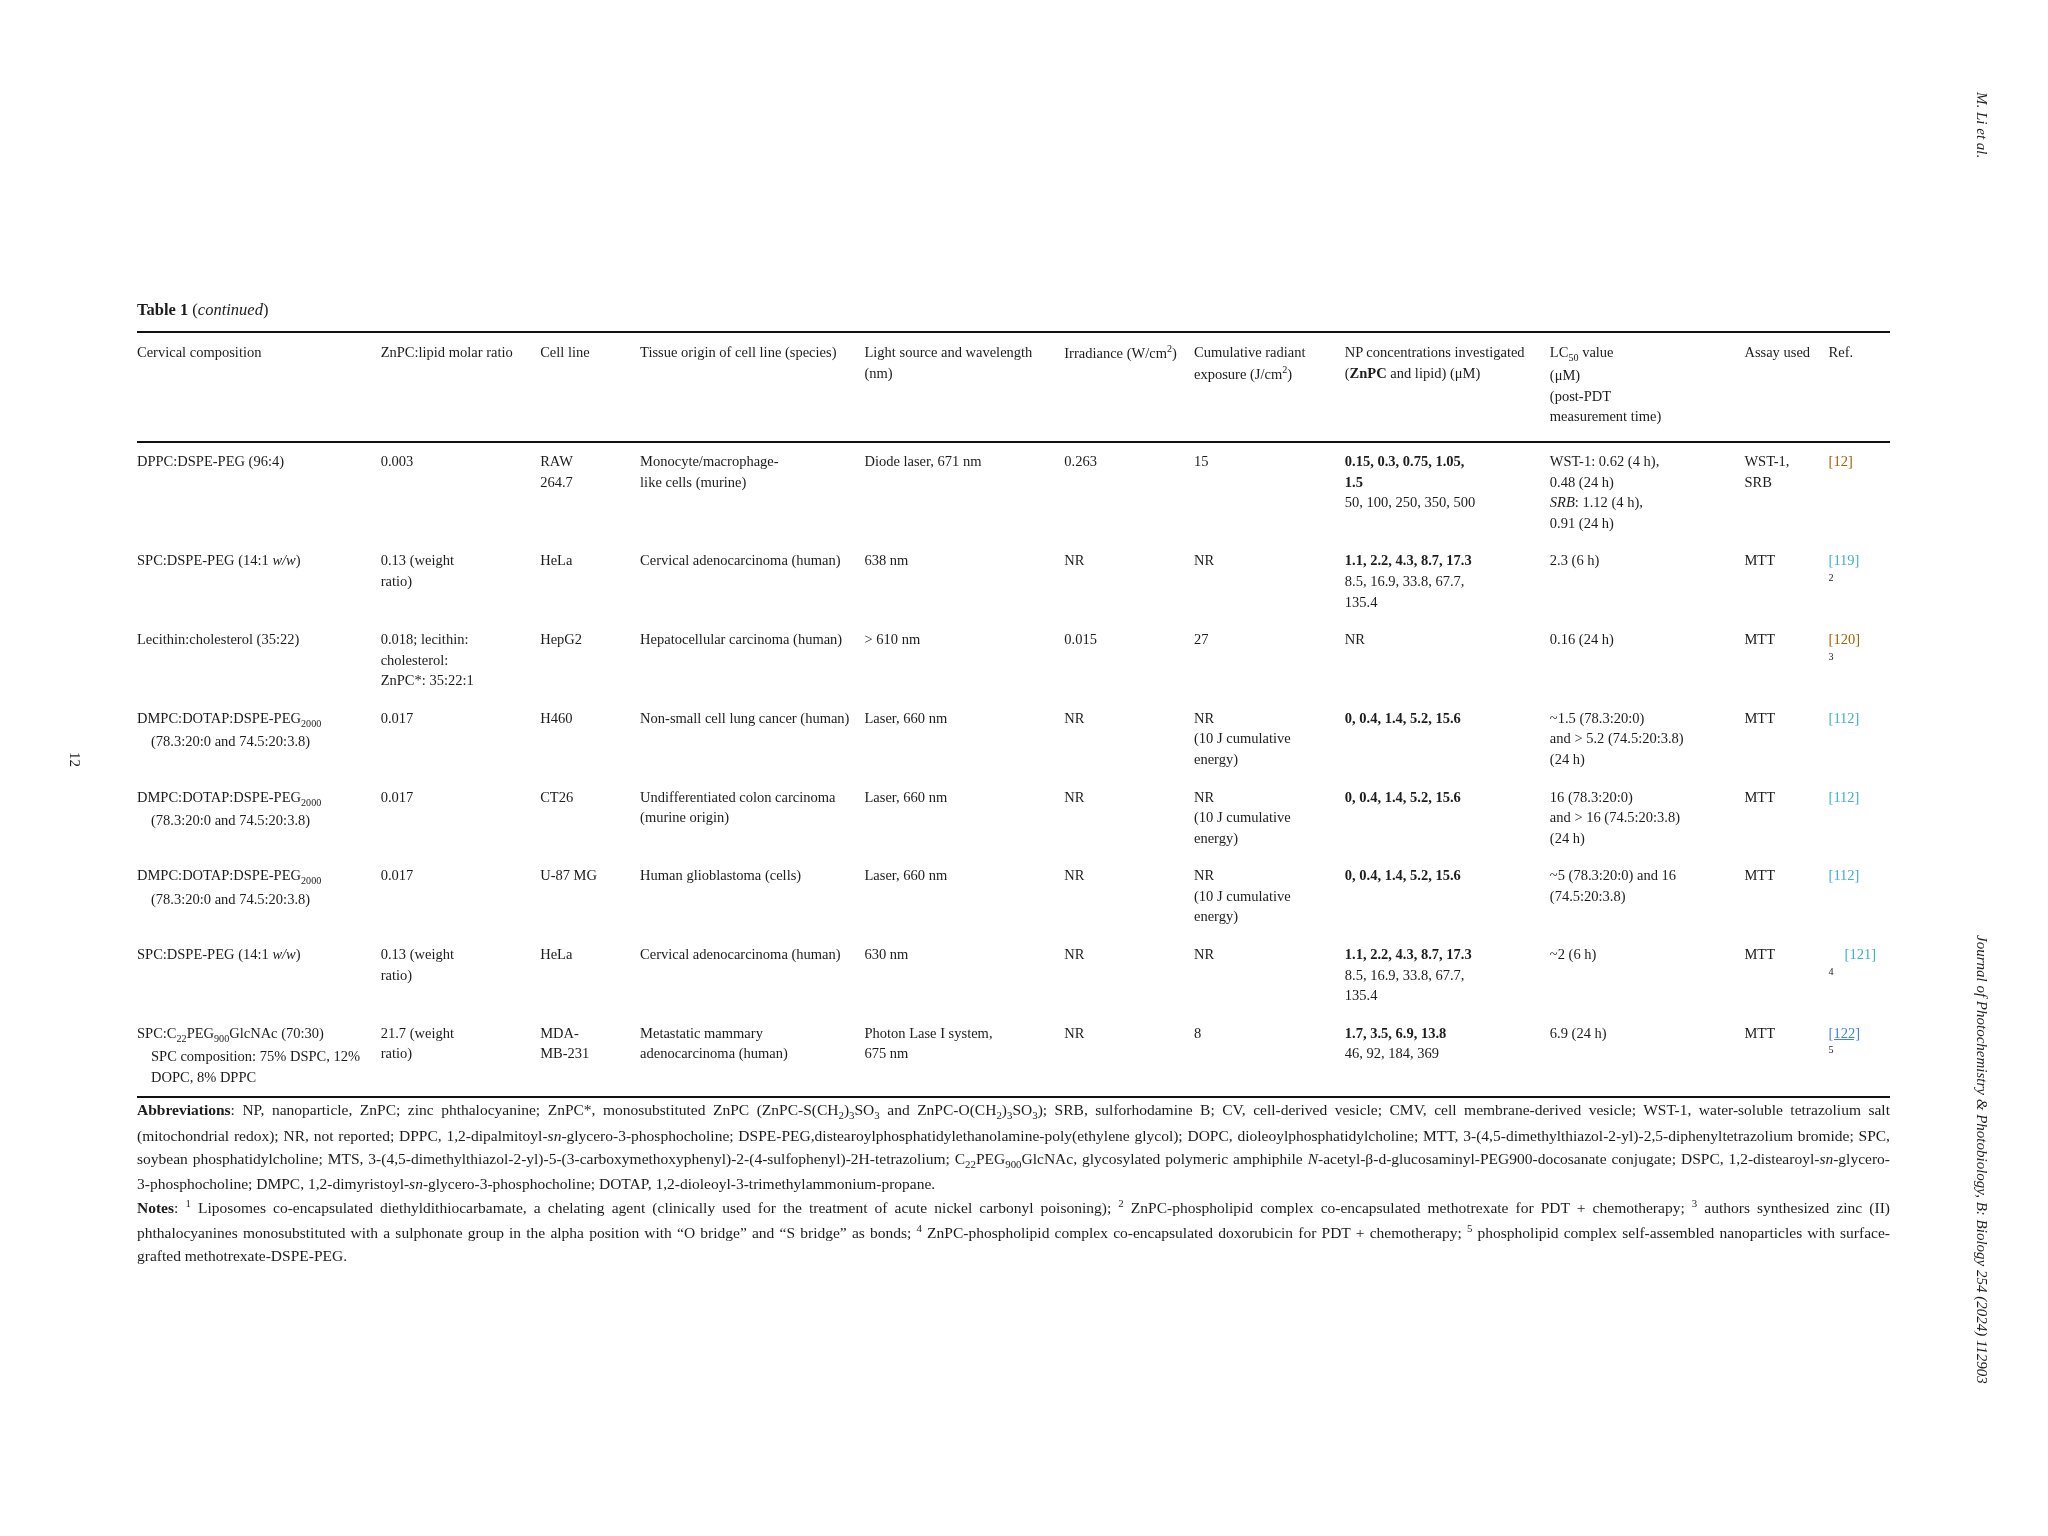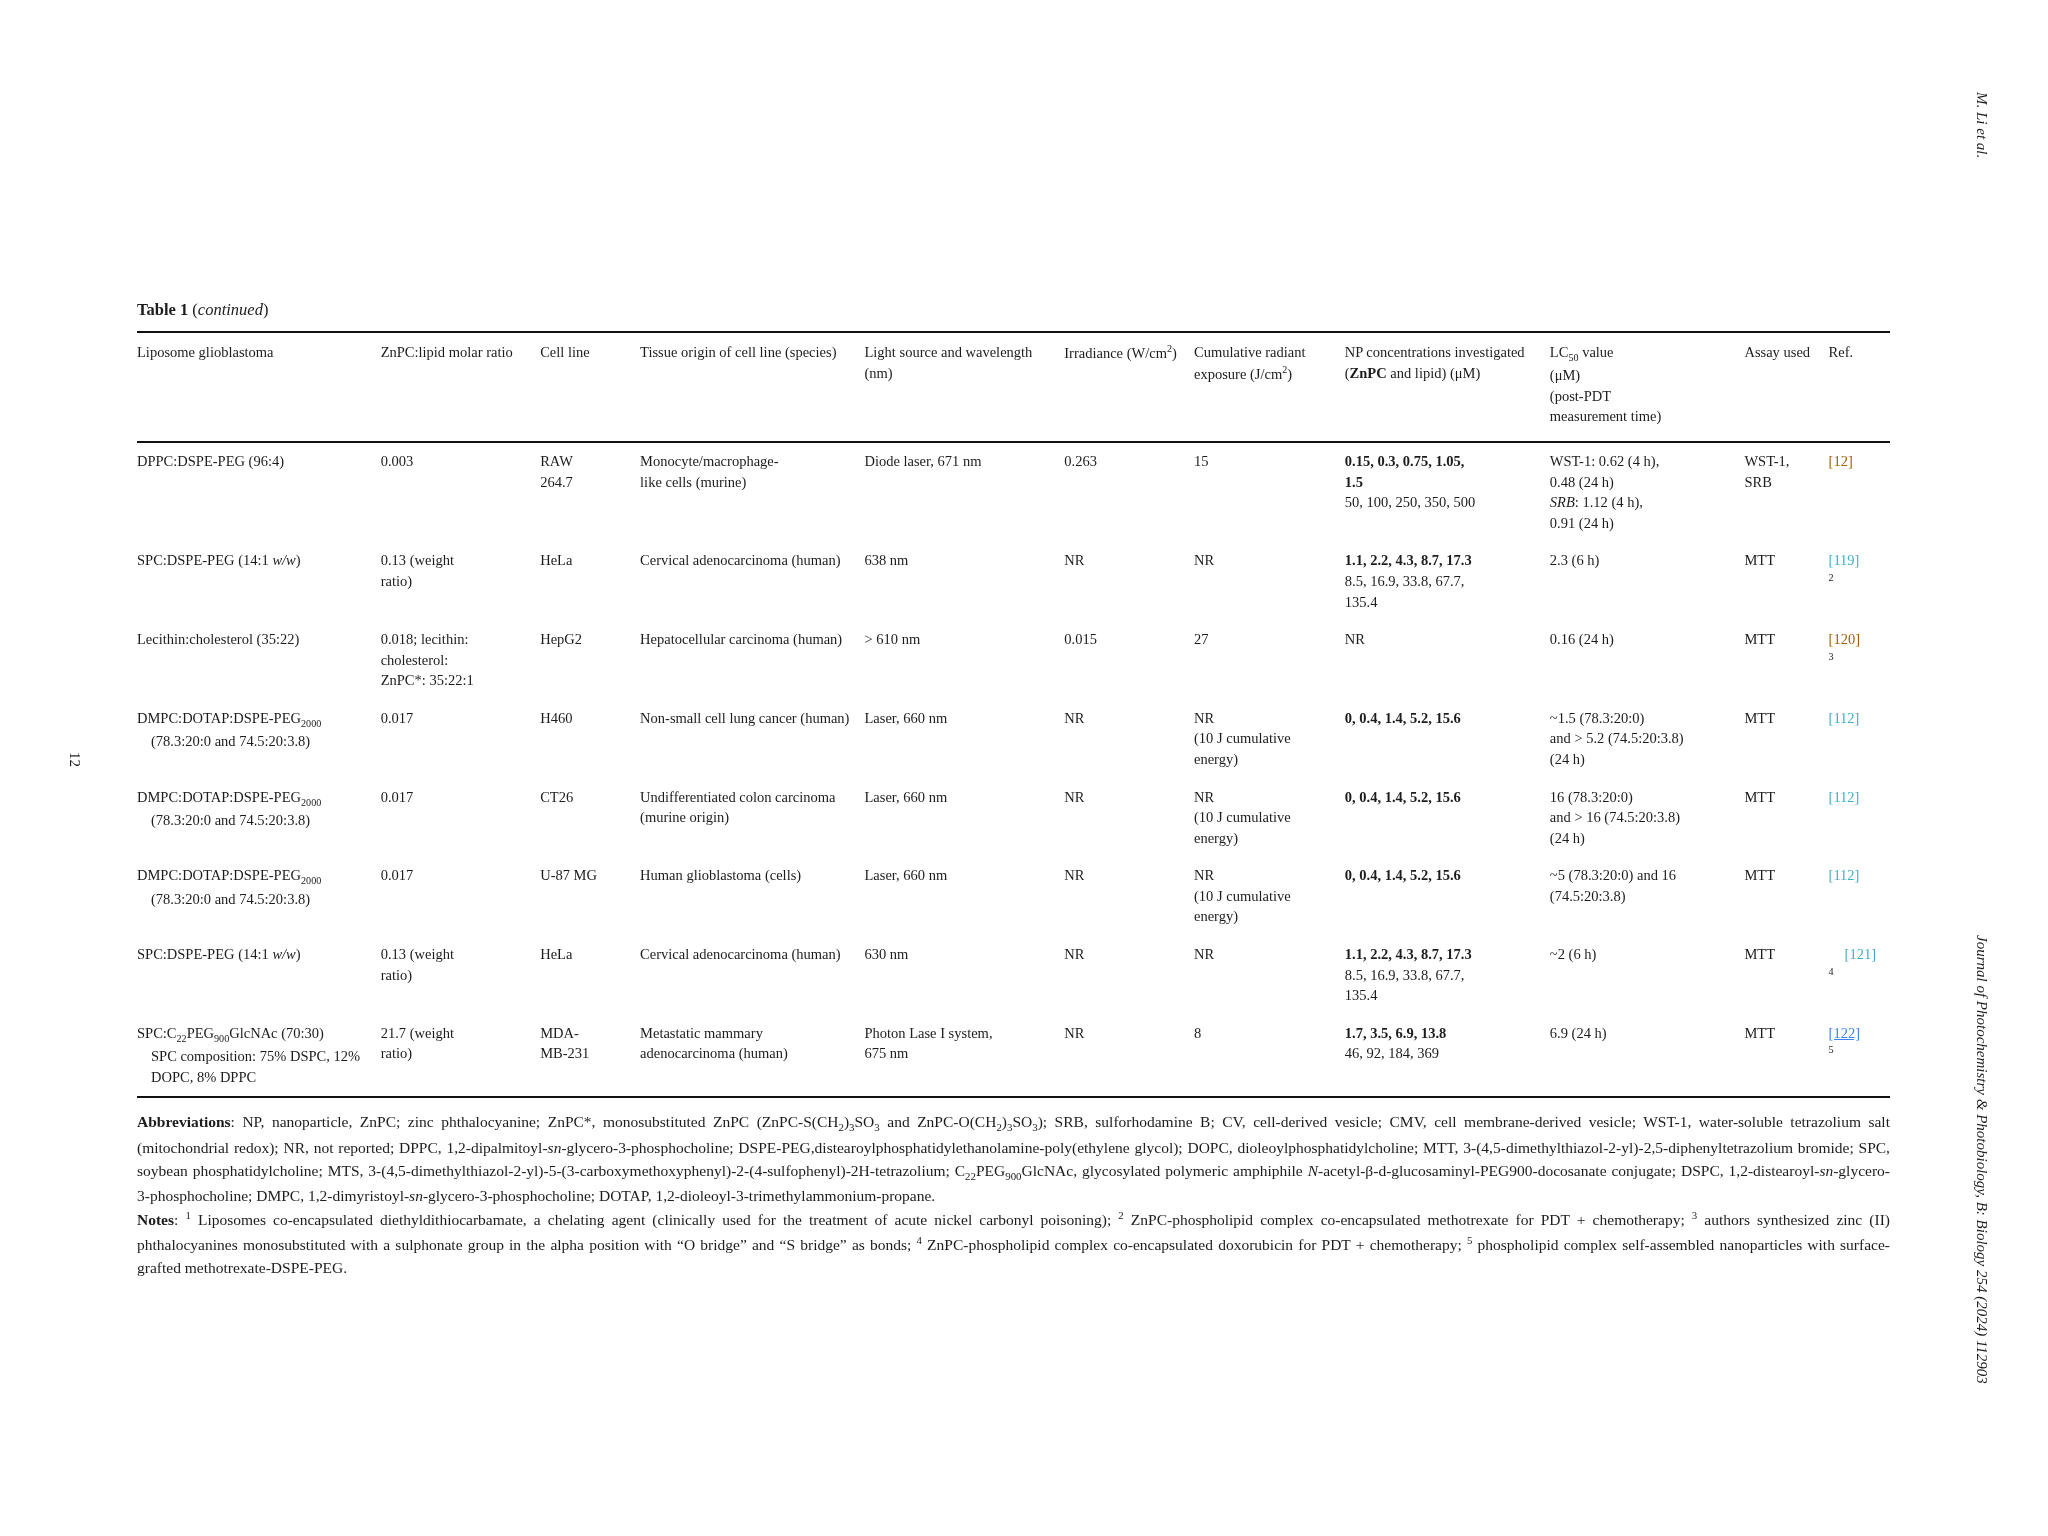--- a/index.html
+++ b/index.html
@@ -19,21 +19,21 @@
   col.c5{width:11.4%} col.c6{width:7.4%} col.c7{width:8.6%} col.c8{width:11.7%}
   col.c9{width:11.1%} col.c10{width:4.8%} col.c11{width:3.5%}
   thead th{
     text-align:left;vertical-align:top;font-weight:normal;
     padding:9px 12px 14px 0;border-bottom:2px solid #111;
   }
   tbody td{vertical-align:top;padding:8px 12px 9px 0;}
   tbody td:first-child{padding-left:14px;text-indent:-14px;}
   sub{font-size:70%;} sup{font-size:70%;}
   .ref{cursor:pointer;}
-  .footnotes{margin-top:12px;font-size:15.5px;line-height:1.5;width:1753px;}
+  .footnotes{margin-top:0;font-size:15.5px;line-height:1.5;width:1753px;}
   .footnotes p{margin:0;text-align:justify;}
   .vtext{
     position:absolute;writing-mode:vertical-rl;font-size:15px;
     white-space:nowrap;color:#1c1c1c;
   }
   .side-author{right:58px;top:92px;font-style:italic;}
   .side-journal{right:58px;top:935px;font-style:italic;}
   .side-pagenum{left:66px;top:752px;}
 </style>
 </head>
@@ -55,21 +55,21 @@
       <col class="c5">
         <col class="c6">
         <col class="c7">
         <col class="c8">
       <col class="c9">
         <col class="c10">
         <col class="c11">
     </colgroup>
     <thead>
       <tr id="header-row">
-          <th>Liposome glioblastoma</th>
+          <th>Cervical composition</th>
           <th>ZnPC:lipid molar ratio</th>
           <th>Cell line</th>
           <th>Tissue origin of cell line (species)</th>
           <th>Light source and wavelength (nm)</th>
           <th>Irradiance (W/cm<sup>2</sup>)</th>
           <th>Cumulative radiant exposure (J/cm<sup>2</sup>)</th>
           <th>NP concentrations investigated (<b>ZnPC</b> and lipid) (μM)</th>
           <th>LC<sub>50</sub> value<br>(μM)<br>(post-PDT<br>measurement time)</th>
           <th>Assay used</th>
           <th>Ref.</th>

